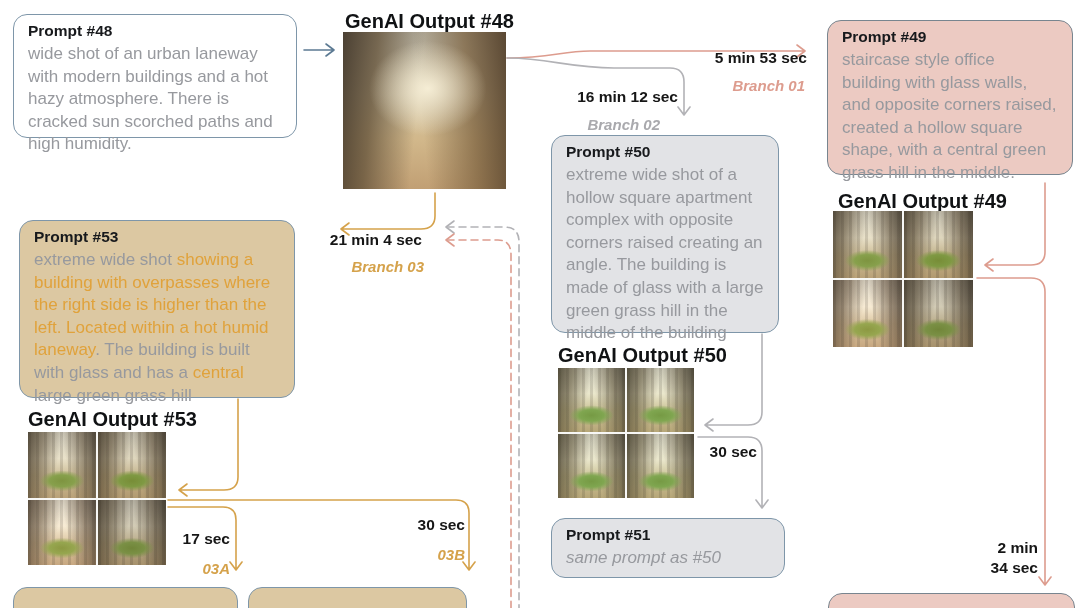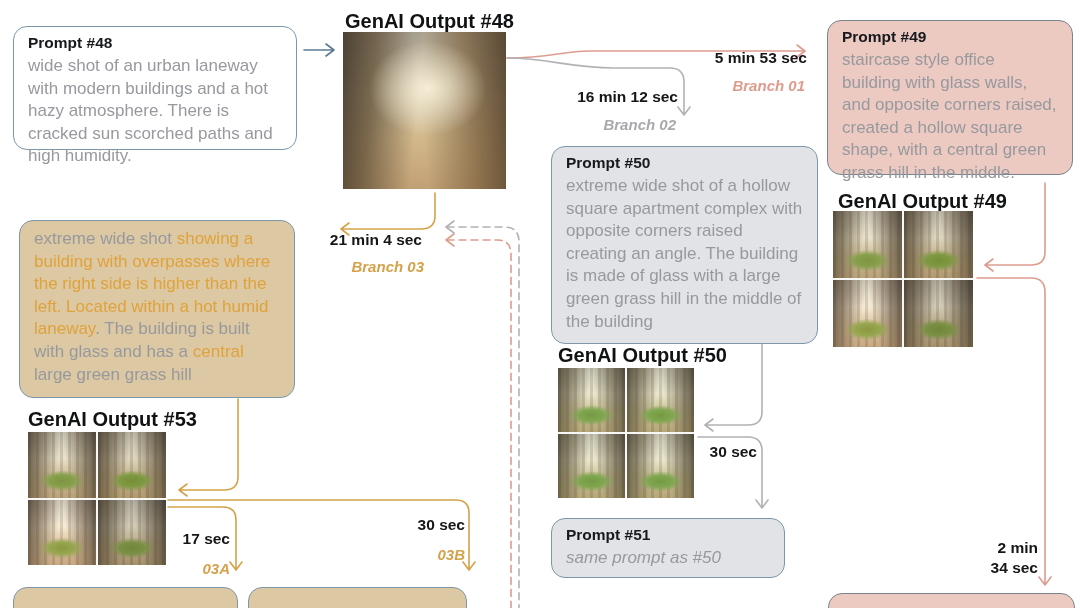--- a/index.html
+++ b/index.html
@@ -10,23 +10,23 @@
   
   .card{
     position:absolute;box-sizing:border-box;border-radius:14px;
     border:1.5px solid var(--border_blue);padding:7px 14px 8px 14px;
   }
   .card .title{font-size:15.5px;font-weight:700;color:var(--title_text);margin:0 0 3px 0;}
   .card .body{font-size:17px;line-height:1.33;color:var(--body_text);margin:0;}
   .card .body.italic{font-style:italic;}
   .seg-gray{color:var(--body_text);}
   .seg-orange{color:var(--orange_text);}
-  #card-48{left:13px;top:26px;width:284px;height:124px;background:#ffffff;}
+  #card-48{left:13px;top:14px;width:284px;height:124px;background:#ffffff;}
   #card-53{left:19px;top:220px;width:276px;height:178px;background:var(--box_tan);}
-  #card-50{left:551px;top:146px;width:267px;height:198px;background:var(--box_gray);}
+  #card-50{left:551px;top:135px;width:228px;height:198px;background:var(--box_gray);}
   #card-51{left:551px;top:518px;width:234px;height:60px;background:var(--box_gray);}
   #card-49{left:827px;top:20px;width:246px;height:155px;background:var(--box_pink);border-color:var(--border_gray);}
   #card-b1{left:13px;top:587px;width:225px;height:46px;background:var(--box_tan);}
   #card-b2{left:248px;top:587px;width:219px;height:46px;background:var(--box_tan);}
   #card-b3{left:828px;top:593px;width:247px;height:46px;background:var(--box_pink);border-color:var(--border_gray);}
   
   .out-label{position:absolute;font-size:20px;font-weight:700;color:#101214;white-space:nowrap;}
   
   .photo{position:absolute;overflow:hidden;}
   .grid{display:grid;grid-template-columns:1fr 1fr;grid-template-rows:1fr 1fr;gap:2px;background:#f7f7f5;}
@@ -83,20 +83,21 @@
     <path class="e-pink" d="M 1045,183 V 252 Q 1045,265 1031,265 H 986 M 993,259 L 985,265 L 993,271"></path>
     <path class="e-pink" d="M 977,278 H 1031 Q 1045,278 1045,292 V 583 M 1039,577 L 1045,585 L 1051,577"></path>
   </svg>
 
   <div class="card" id="card-48">
     <p class="title">Prompt #48</p>
     <p class="body">wide shot of an urban laneway with modern buildings and a hot hazy atmosphere. There is cracked sun scorched paths and high humidity.</p>
   </div>
 
   <div class="card" id="card-53">
+    <p class="title">Prompt #53</p>
     <p class="body"><span class="seg-gray">extreme wide shot </span><span class="seg-orange">showing a building with overpasses where the right side is higher than the left. Located within a hot humid laneway</span><span class="seg-gray">. The building is built with glass and has a </span><span class="seg-orange">central</span><span class="seg-gray"> large green grass hill</span></p>
   </div>
 
   <div class="card" id="card-50">
     <p class="title">Prompt #50</p>
     <p class="body">extreme wide shot of a hollow square apartment complex with opposite corners raised creating an angle. The building is made of glass with a large green grass hill in the middle of the building</p>
   </div>
 
   <div class="card" id="card-51">
     <p class="title">Prompt #51</p>
@@ -133,21 +134,21 @@
   <div class="photo grid" style="left:28px;top:432px;width:138px;height:133px;">
     <div class="cell courtyard"></div>
     <div class="cell courtyard"></div>
     <div class="cell courtyard"></div>
     <div class="cell courtyard"></div>
   </div>
 
   <div class="blabel pink-t" style="left:655px;top:31px;width:150px;">Branch 01</div>
   <div class="tlabel" style="left:655px;top:49px;width:152px;">5 min 53 sec</div>
 
-  <div class="blabel gray-t" style="left:540px;top:70px;width:136px;">Branch 02</div>
+  <div class="blabel gray-t" style="left:524px;top:70px;width:136px;">Branch 02</div>
   <div class="tlabel" style="left:520px;top:88px;width:158px;">16 min 12 sec</div>
 
   <div class="blabel gold-t" style="left:300px;top:212px;width:124px;">Branch 03</div>
   <div class="tlabel" style="left:294px;top:231px;width:128px;">21 min 4 sec</div>
 
   <div class="blabel gold-t" style="left:138px;top:514px;width:92px;">03A</div>
   <div class="tlabel" style="left:138px;top:530px;width:92px;">17 sec</div>
 
   <div class="blabel gold-t" style="left:373px;top:500px;width:92px;">03B</div>
   <div class="tlabel" style="left:373px;top:516px;width:92px;">30 sec</div>

